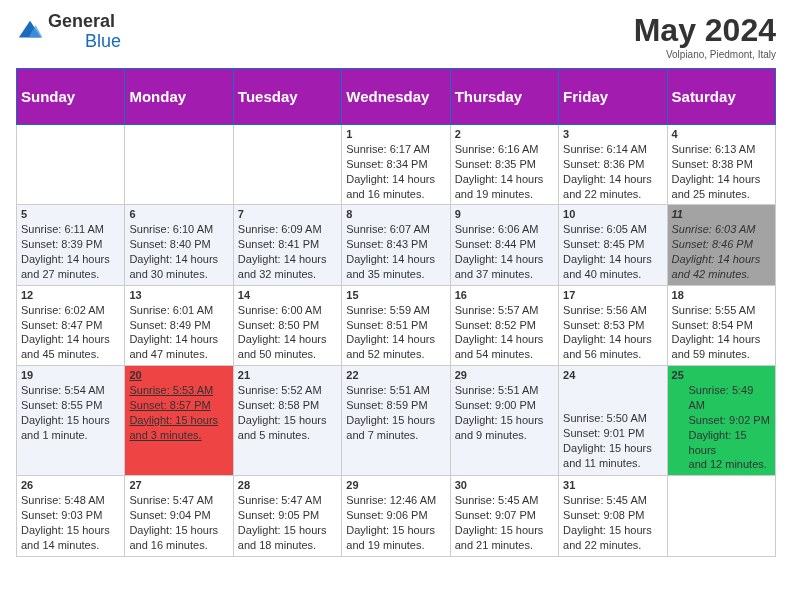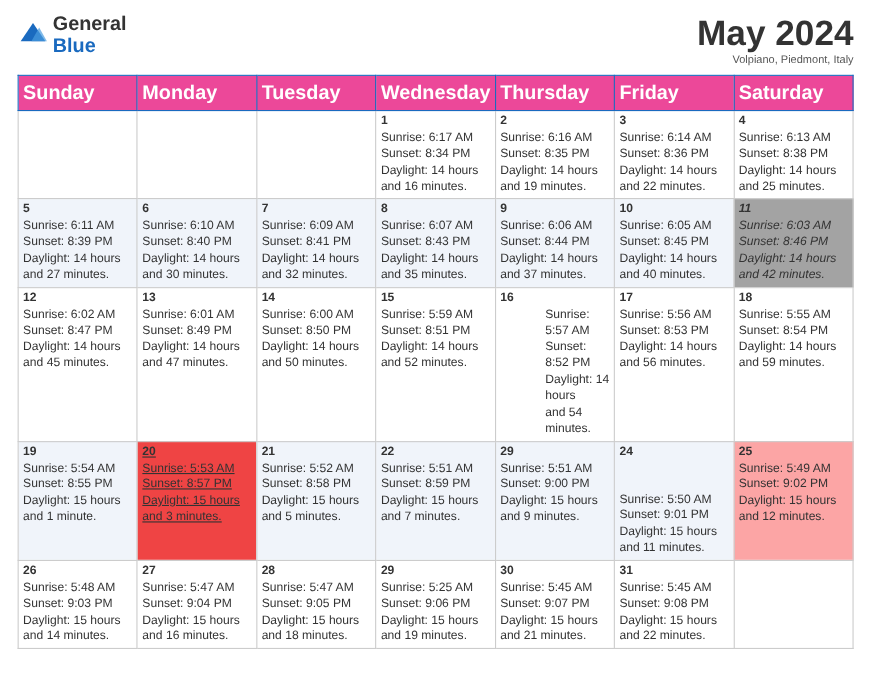--- a/index.html
+++ b/index.html
@@ -33,22 +33,23 @@
       flex-direction: column;
       line-height: 1.1;
     }
     .logo-general {
       font-size: 18px;
       font-weight: bold;
       color: #333;
     }
     .logo-blue {
       font-size: 18px;
-      font-weight: bold;
+      font-weight: normal;
       color: #1a6abf;
+      margin-left: 37px;
     }
     .logo-icon {
       width: 28px;
       height: 28px;
     }
     .title-area {
       text-align: right;
     }
     .month-title {
       font-size: 32px;
@@ -60,25 +61,25 @@
       color: #555;
     }
     .calendar {
       flex: 1;
       border: 1px solid #ccc;
       border-collapse: collapse;
       width: 100%;
       table-layout: fixed;
     }
     .calendar th {
-      background: #ec4899;
+      background: #a21caf;
       color: #fff;
-      font-size: 18px;
+      font-size: 15px;
       font-weight: bold;
-      padding: 5px 4px;
+      padding: 19px 4px;
       text-align: left;
       border: 1px solid #1a6abf;
     }
     .calendar td {
       border: 1px solid #ccc;
       vertical-align: top;
       padding: 3px 4px;
       font-size: 9.5px;
       color: #333;
       background: #fff;
@@ -244,21 +245,21 @@
           </td>
           <td>
             <span class="day-number">15</span>
             <div class="day-info" style="white-space: pre-line;">Sunrise: 5:59 AM
 Sunset: 8:51 PM
 Daylight: 14 hours
 and 52 minutes.</div>
           </td>
           <td>
             <span class="day-number">16</span>
-            <div class="day-info" style="white-space: pre-line; margin-left: 41px;">Sunrise: 5:57 AM
+            <div class="day-info" style="white-space: pre-line;">Sunrise: 5:57 AM
 Sunset: 8:52 PM
 Daylight: 14 hours
 and 54 minutes.</div>
           </td>
           <td>
             <span class="day-number">17</span>
             <div class="day-info" style="white-space: pre-line;">Sunrise: 5:56 AM
 Sunset: 8:53 PM
 Daylight: 14 hours
 and 56 minutes.</div>
@@ -307,23 +308,23 @@
 Daylight: 15 hours
 and 9 minutes.</div>
           </td>
           <td style="background: rgb(240, 244, 250);">
             <span class="day-number">24</span>
             <div class="day-info" style="white-space: pre-line; margin-top: 30px;">Sunrise: 5:50 AM
 Sunset: 9:01 PM
 Daylight: 15 hours
 and 11 minutes.</div>
           </td>
-          <td style="background: #fca5a5;">
+          <td style="background: #22c55e;">
             <span class="day-number">25</span>
-            <div class="day-info" style="white-space: pre-line;">Sunrise: 5:49 AM
+            <div class="day-info" style="white-space: pre-line; margin-left: 17px;">Sunrise: 5:49 AM
 Sunset: 9:02 PM
 Daylight: 15 hours
 and 12 minutes.</div>
           </td>
         </tr>
         <tr>
           <td>
             <span class="day-number">26</span>
             <div class="day-info" style="white-space: pre-line;">Sunrise: 5:48 AM
 Sunset: 9:03 PM
@@ -339,21 +340,21 @@
           </td>
           <td>
             <span class="day-number">28</span>
             <div class="day-info" style="white-space: pre-line;">Sunrise: 5:47 AM
 Sunset: 9:05 PM
 Daylight: 15 hours
 and 18 minutes.</div>
           </td>
           <td>
             <span class="day-number">29</span>
-            <div class="day-info" style="white-space: pre-line;">Sunrise: 5:25 AM
+            <div class="day-info" style="white-space: pre-line;">Sunrise: 12:46 AM
 Sunset: 9:06 PM
 Daylight: 15 hours
 and 19 minutes.</div>
           </td>
           <td>
             <span class="day-number">30</span>
             <div class="day-info" style="white-space: pre-line;">Sunrise: 5:45 AM
 Sunset: 9:07 PM
 Daylight: 15 hours
 and 21 minutes.</div>

